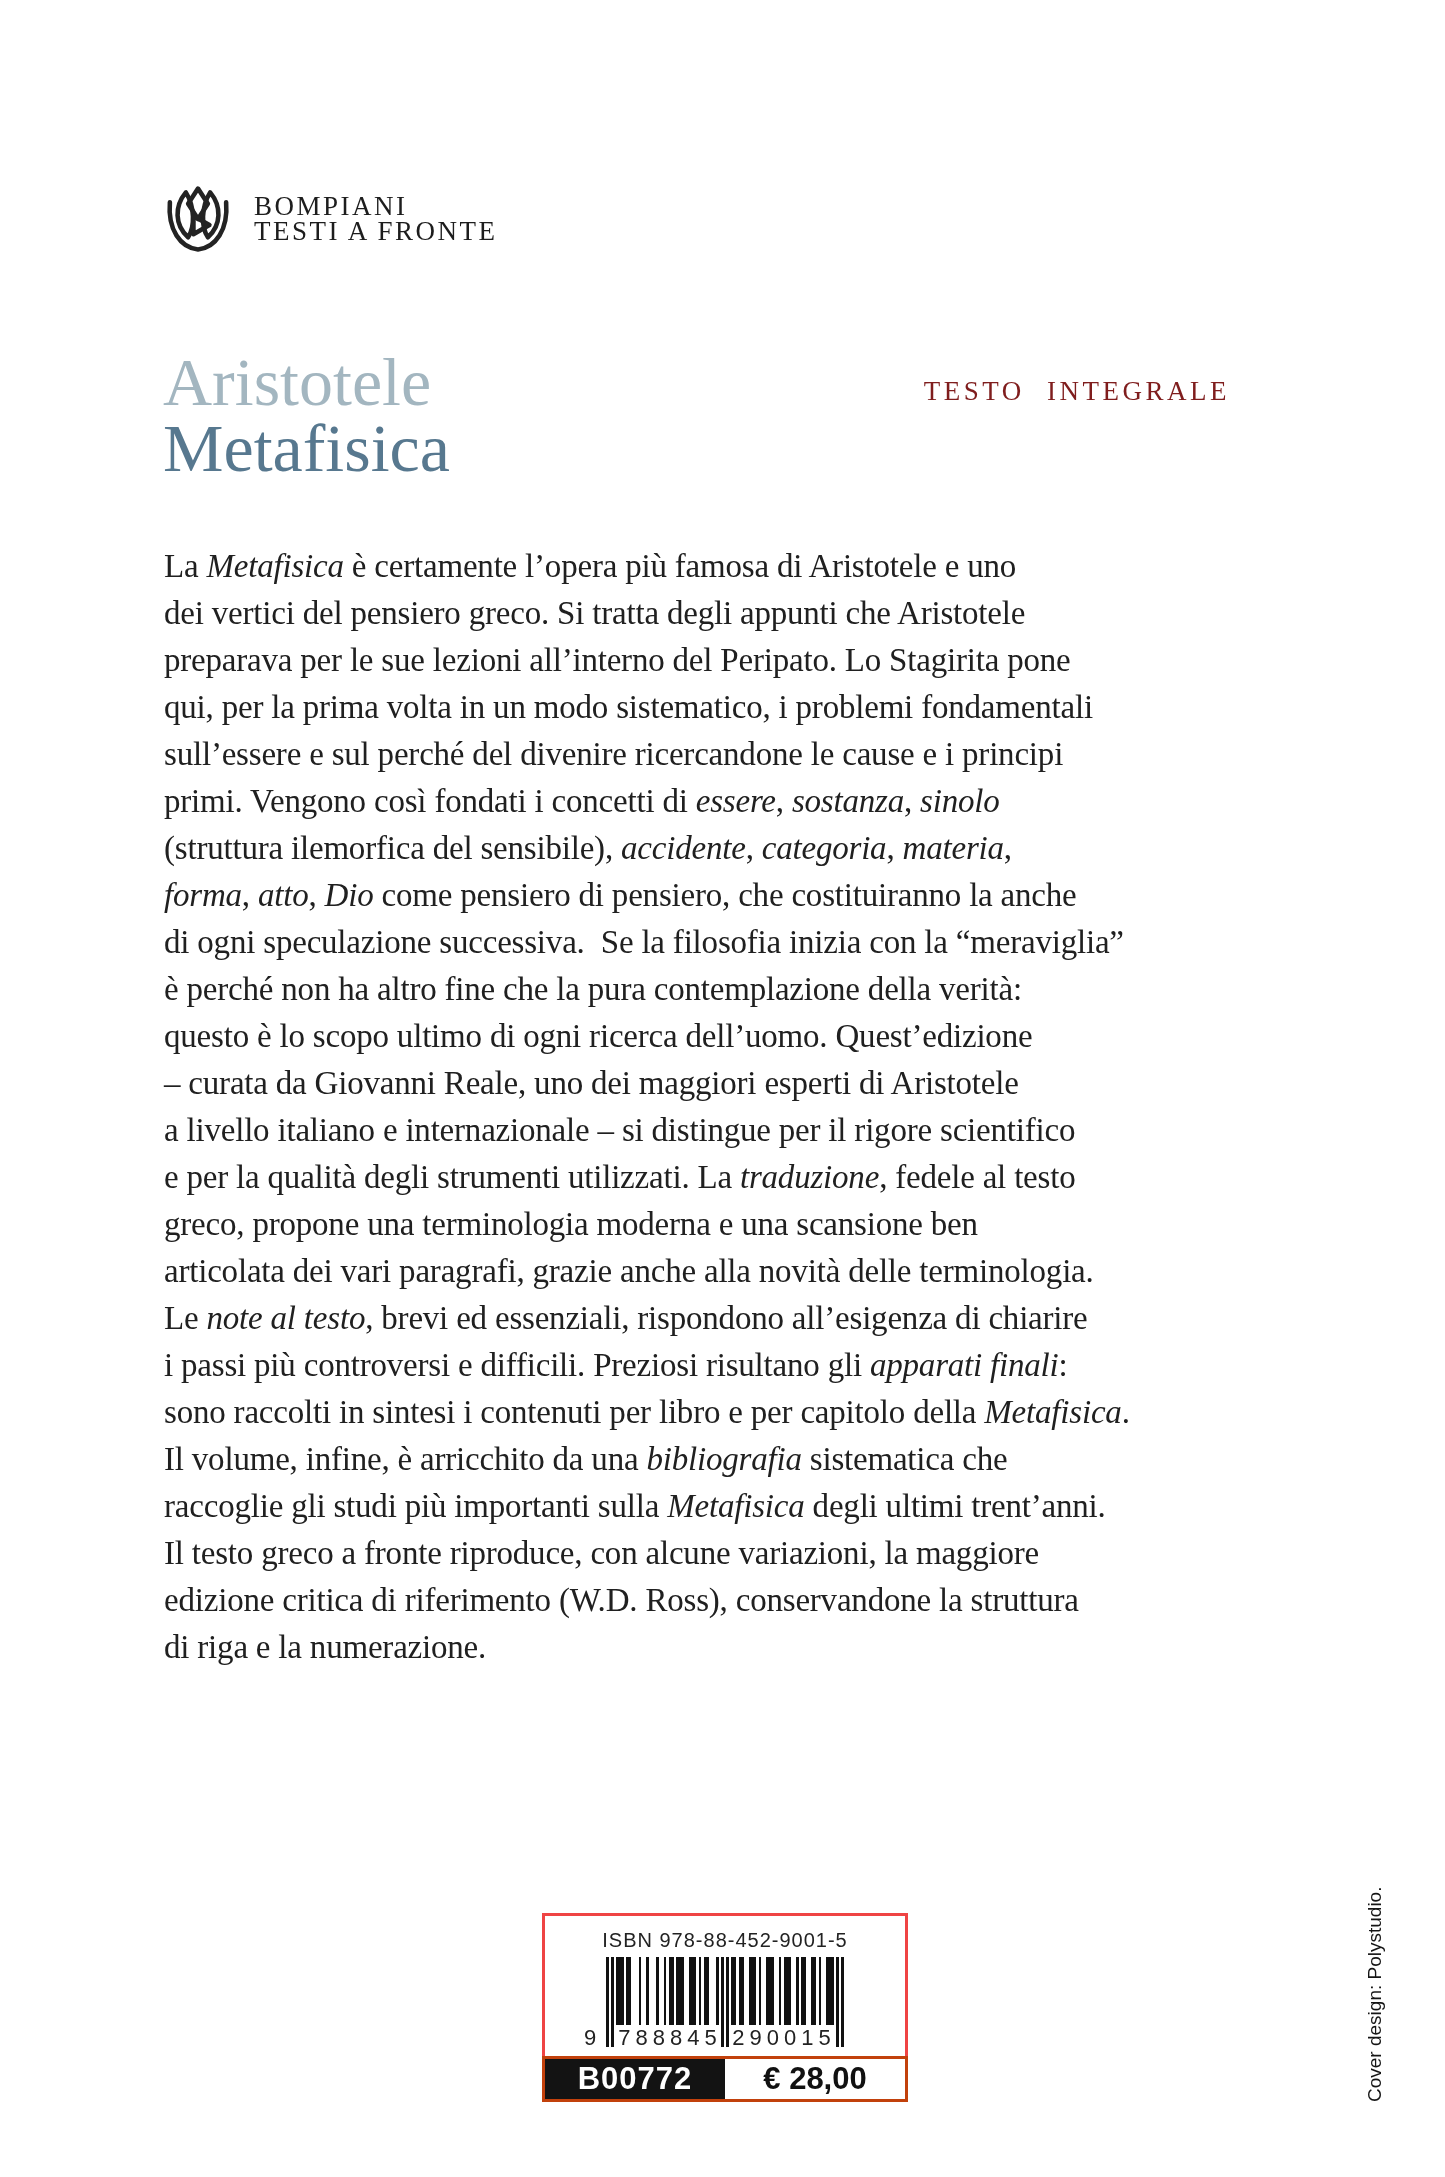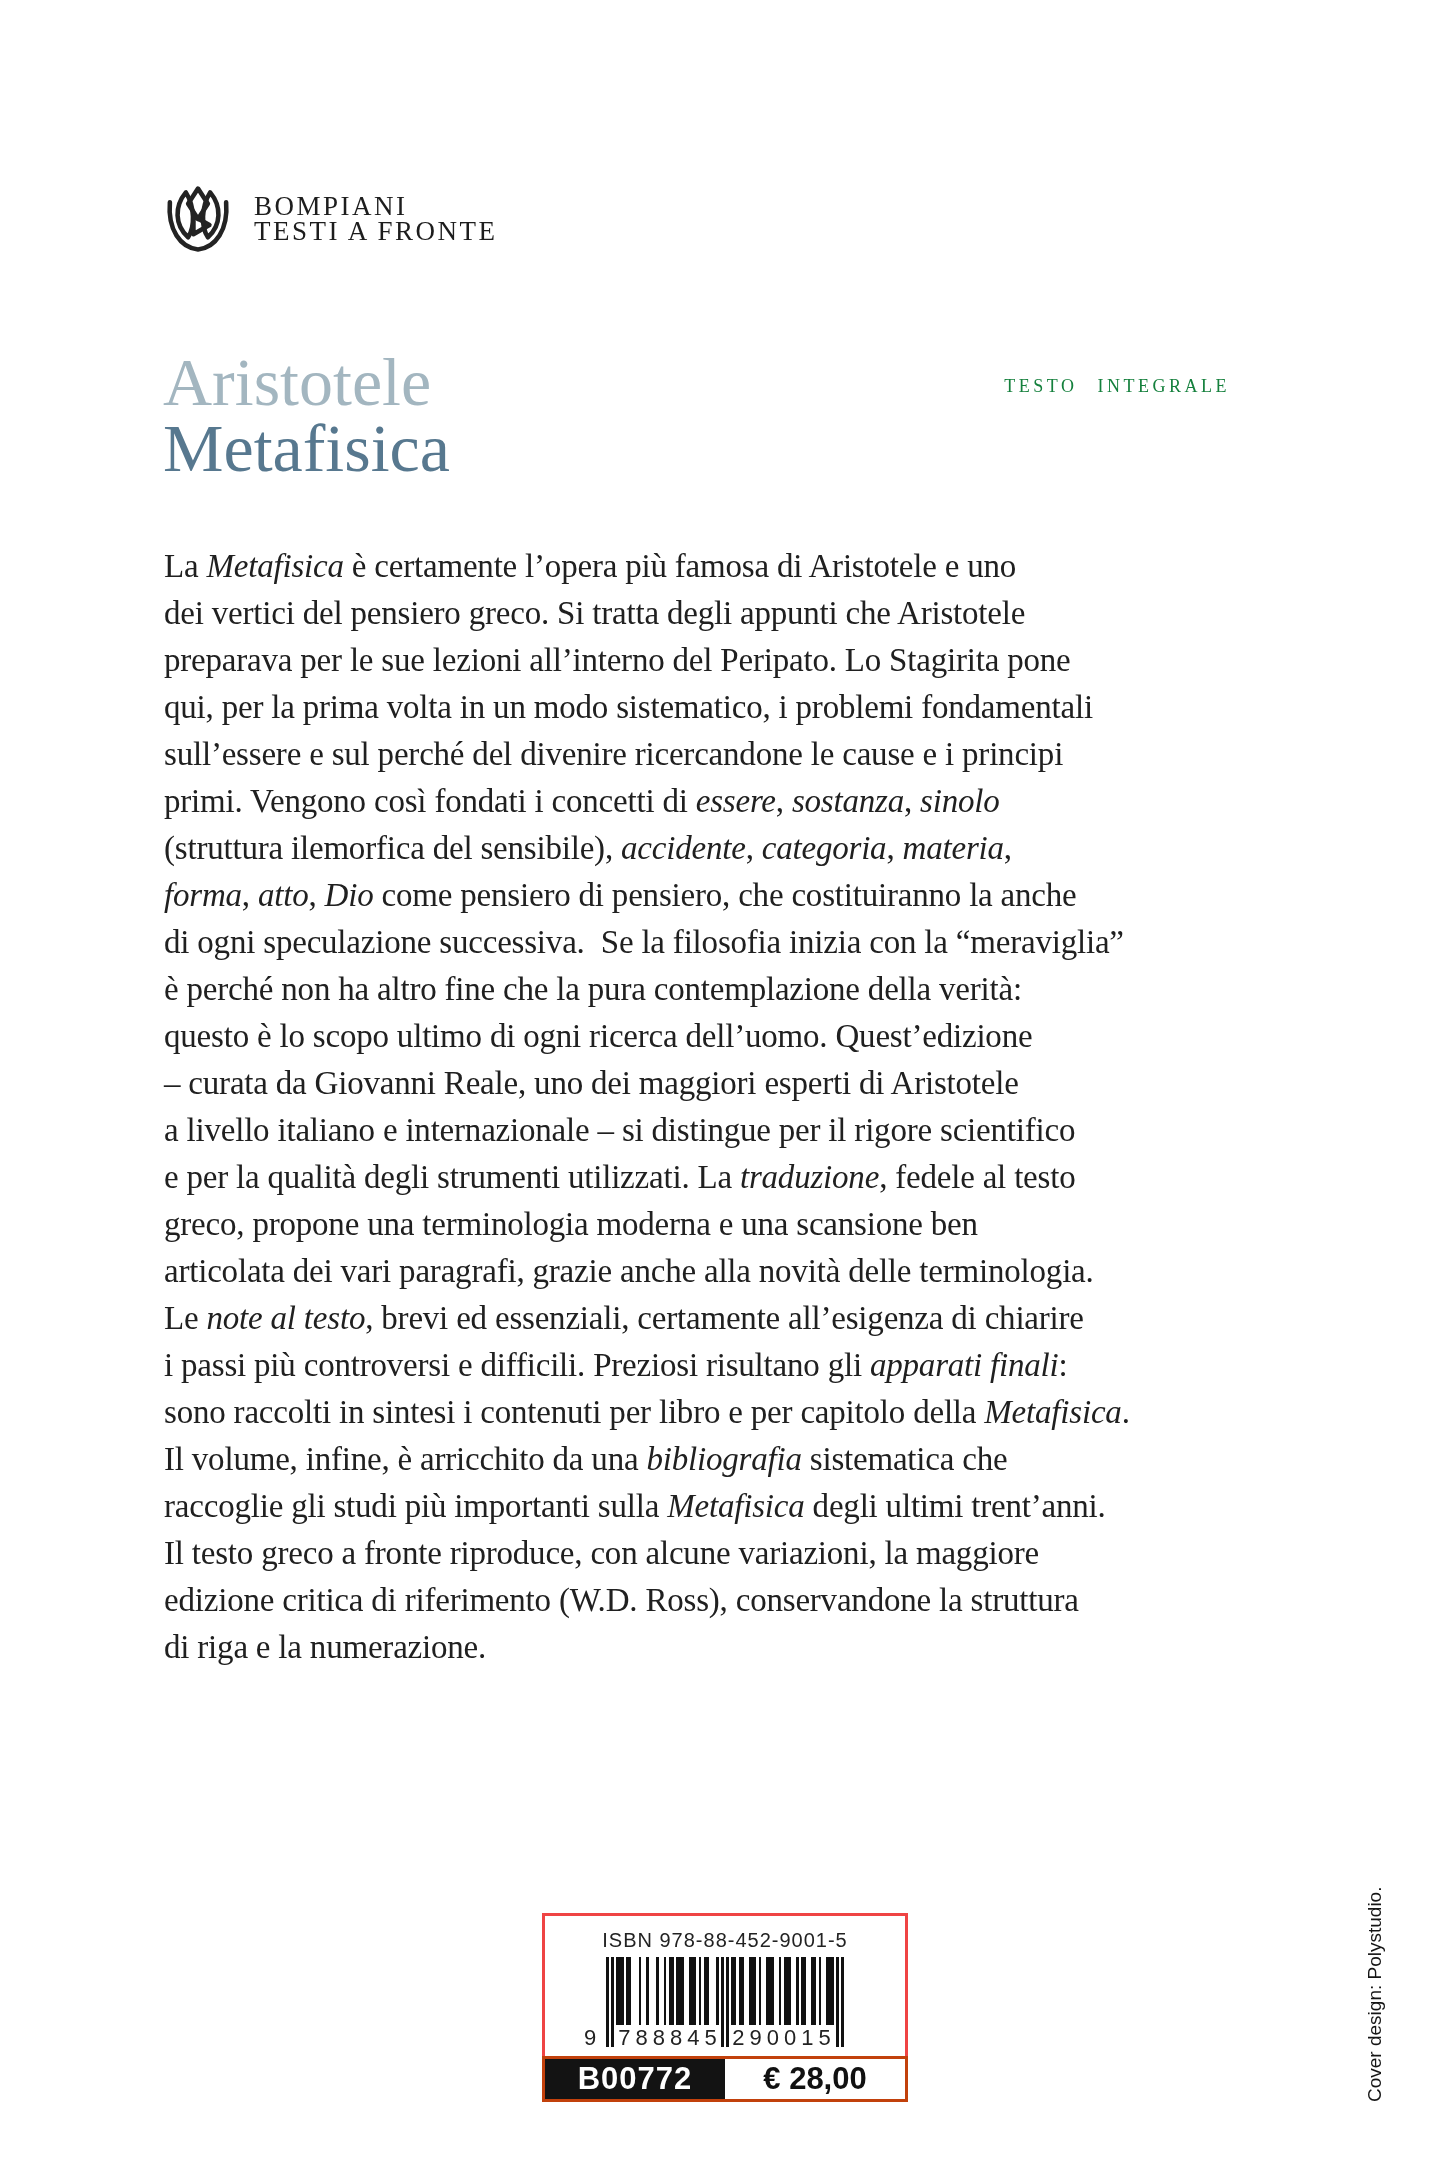--- a/index.html
+++ b/index.html
@@ -8,22 +8,22 @@
 
   
   .logo-row{position:absolute;left:160px;top:180px;display:flex;align-items:center;}
   .logo-icon{width:76px;height:78px;flex:0 0 auto;}
   .logo-text{margin-left:18px;letter-spacing:2.5px;font-size:27px;line-height:25px;color:#1d1d1d;}
 
   
   .heading{position:absolute;left:163px;top:349px;font-size:68px;line-height:66px;}
   .author{}
   .btitle{}
-  .edition{position:absolute;top:376px;right:215px;font-size:18px;letter-spacing:3.5px;
-           word-spacing:12px;color:#15803d;}
+  .edition{position:absolute;top:376px;right:215px;font-size:27px;letter-spacing:3.5px;
+           word-spacing:12px;color:#7f1d1d;}
 
   
   .blurb{position:absolute;left:164px;top:543px;font-size:33px;line-height:47px;
          letter-spacing:-0.2px;color:#202020;}
   .blurb > div{white-space:pre;}
   .it{font-style:italic;}
 
   
   .purchase{position:absolute;left:542px;top:1913px;width:366px;
             font-family:"Liberation Sans",sans-serif;}
@@ -88,21 +88,21 @@
       <div><span>(struttura ilemorfica del sensibile), </span><span class="it">accidente</span><span>, </span><span class="it">categoria</span><span>, </span><span class="it">materia</span><span>,</span></div>
       <div><span></span><span class="it">forma</span><span>, </span><span class="it">atto</span><span>, </span><span class="it">Dio</span><span> come pensiero di pensiero, che costituiranno la anche</span></div>
       <div><span>di ogni speculazione successiva.  Se la filosofia inizia con la “meraviglia”</span></div>
       <div><span>è perché non ha altro fine che la pura contemplazione della verità:</span></div>
       <div><span>questo è lo scopo ultimo di ogni ricerca dell’uomo. Quest’edizione</span></div>
       <div><span>– curata da Giovanni Reale, uno dei maggiori esperti di Aristotele</span></div>
       <div><span>a livello italiano e internazionale – si distingue per il rigore scientifico</span></div>
       <div><span>e per la qualità degli strumenti utilizzati. La </span><span class="it">traduzione</span><span>, fedele al testo</span></div>
       <div><span>greco, propone una terminologia moderna e una scansione ben</span></div>
       <div><span>articolata dei vari paragrafi, grazie anche alla novità delle terminologia.</span></div>
-      <div><span>Le </span><span class="it">note al testo</span><span>, brevi ed essenziali, certamente all’esigenza di chiarire</span></div>
+      <div><span>Le </span><span class="it">note al testo</span><span>, brevi ed essenziali, rispondono all’esigenza di chiarire</span></div>
       <div><span>i passi più controversi e difficili. Preziosi risultano gli </span><span class="it">apparati finali</span><span>:</span></div>
       <div><span>sono raccolti in sintesi i contenuti per libro e per capitolo della </span><span class="it">Metafisica</span><span>.</span></div>
       <div><span>Il volume, infine, è arricchito da una </span><span class="it">bibliografia</span><span> sistematica che</span></div>
       <div><span>raccoglie gli studi più importanti sulla </span><span class="it">Metafisica</span><span> degli ultimi trent’anni.</span></div>
       <div><span>Il testo greco a fronte riproduce, con alcune variazioni, la maggiore</span></div>
       <div><span>edizione critica di riferimento (W.D. Ross), conservandone la struttura</span></div>
       <div><span>di riga e la numerazione.</span></div>
     </main>
 
   <section class="purchase">

